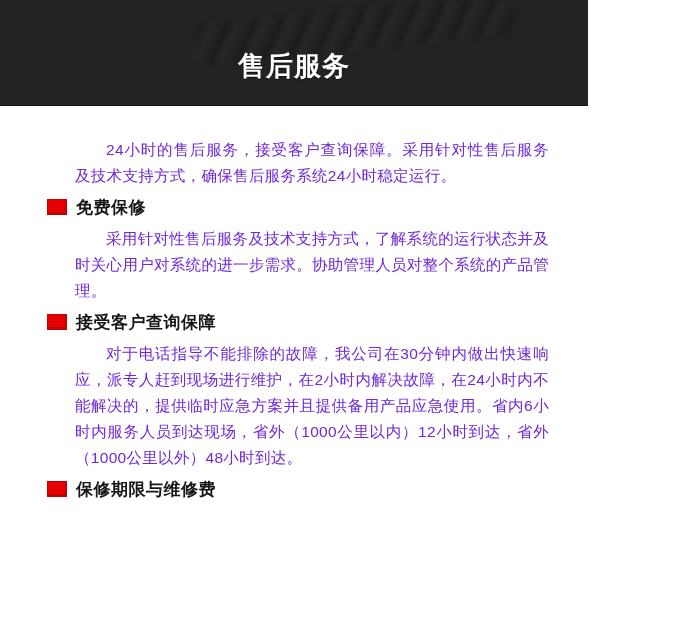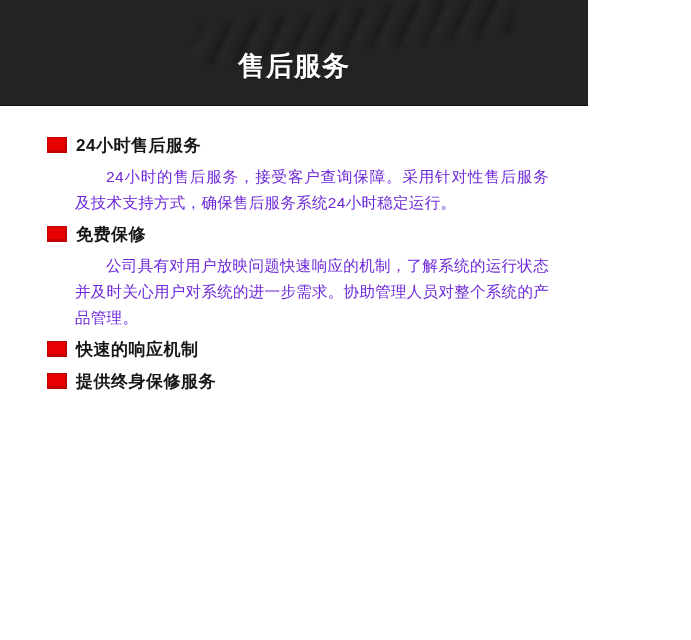--- a/index.html
+++ b/index.html
@@ -96,48 +96,45 @@
 
 <div class="page">
   <header class="banner">
     <div class="watermark"></div>
     <h1 class="banner-title">售后服务</h1>
   </header>
 
   <main class="content">
 
   <section class="section">
-    <div class="section-head">
-      <span class="bullet"></span>
-      <h2 class="section-title">24小时售后服务</h2>
-    </div>
     <div class="paras">
           <p class="para">24小时的售后服务，接受客户查询保障。采用针对性售后服务及技术支持方式，确保售后服务系统24小时稳定运行。</p>
         </div>
   </section>
 
   <section class="section">
     <div class="section-head">
       <span class="bullet"></span>
       <h2 class="section-title">免费保修</h2>
     </div>
     <div class="paras">
-          <p class="para">公司具有对用户放映问题快速响应的机制，了解系统的运行状态并及时关心用户对系统的进一步需求。协助管理人员对整个系统的产品管理。</p>
+          <p class="para">采用针对性售后服务及技术支持方式，了解系统的运行状态并及时关心用户对系统的进一步需求。协助管理人员对整个系统的产品管理。</p>
         </div>
   </section>
 
   <section class="section">
     <div class="section-head">
       <span class="bullet"></span>
-      <h2 class="section-title">快速的响应机制</h2>
+      <h2 class="section-title">接受客户查询保障</h2>
     </div>
     <div class="paras">
+          <p class="para">对于电话指导不能排除的故障，我公司在30分钟内做出快速响应，派专人赶到现场进行维护，在2小时内解决故障，在24小时内不能解决的，提供临时应急方案并且提供备用产品应急使用。省内6小时内服务人员到达现场，省外（1000公里以内）12小时到达，省外（1000公里以外）48小时到达。</p>
         </div>
   </section>
 
   <section class="section">
     <div class="section-head">
       <span class="bullet"></span>
-      <h2 class="section-title">提供终身保修服务</h2>
+      <h2 class="section-title">保修期限与维修费</h2>
     </div>
   </section>
 </main>
 </div>
 
 </body></html>

